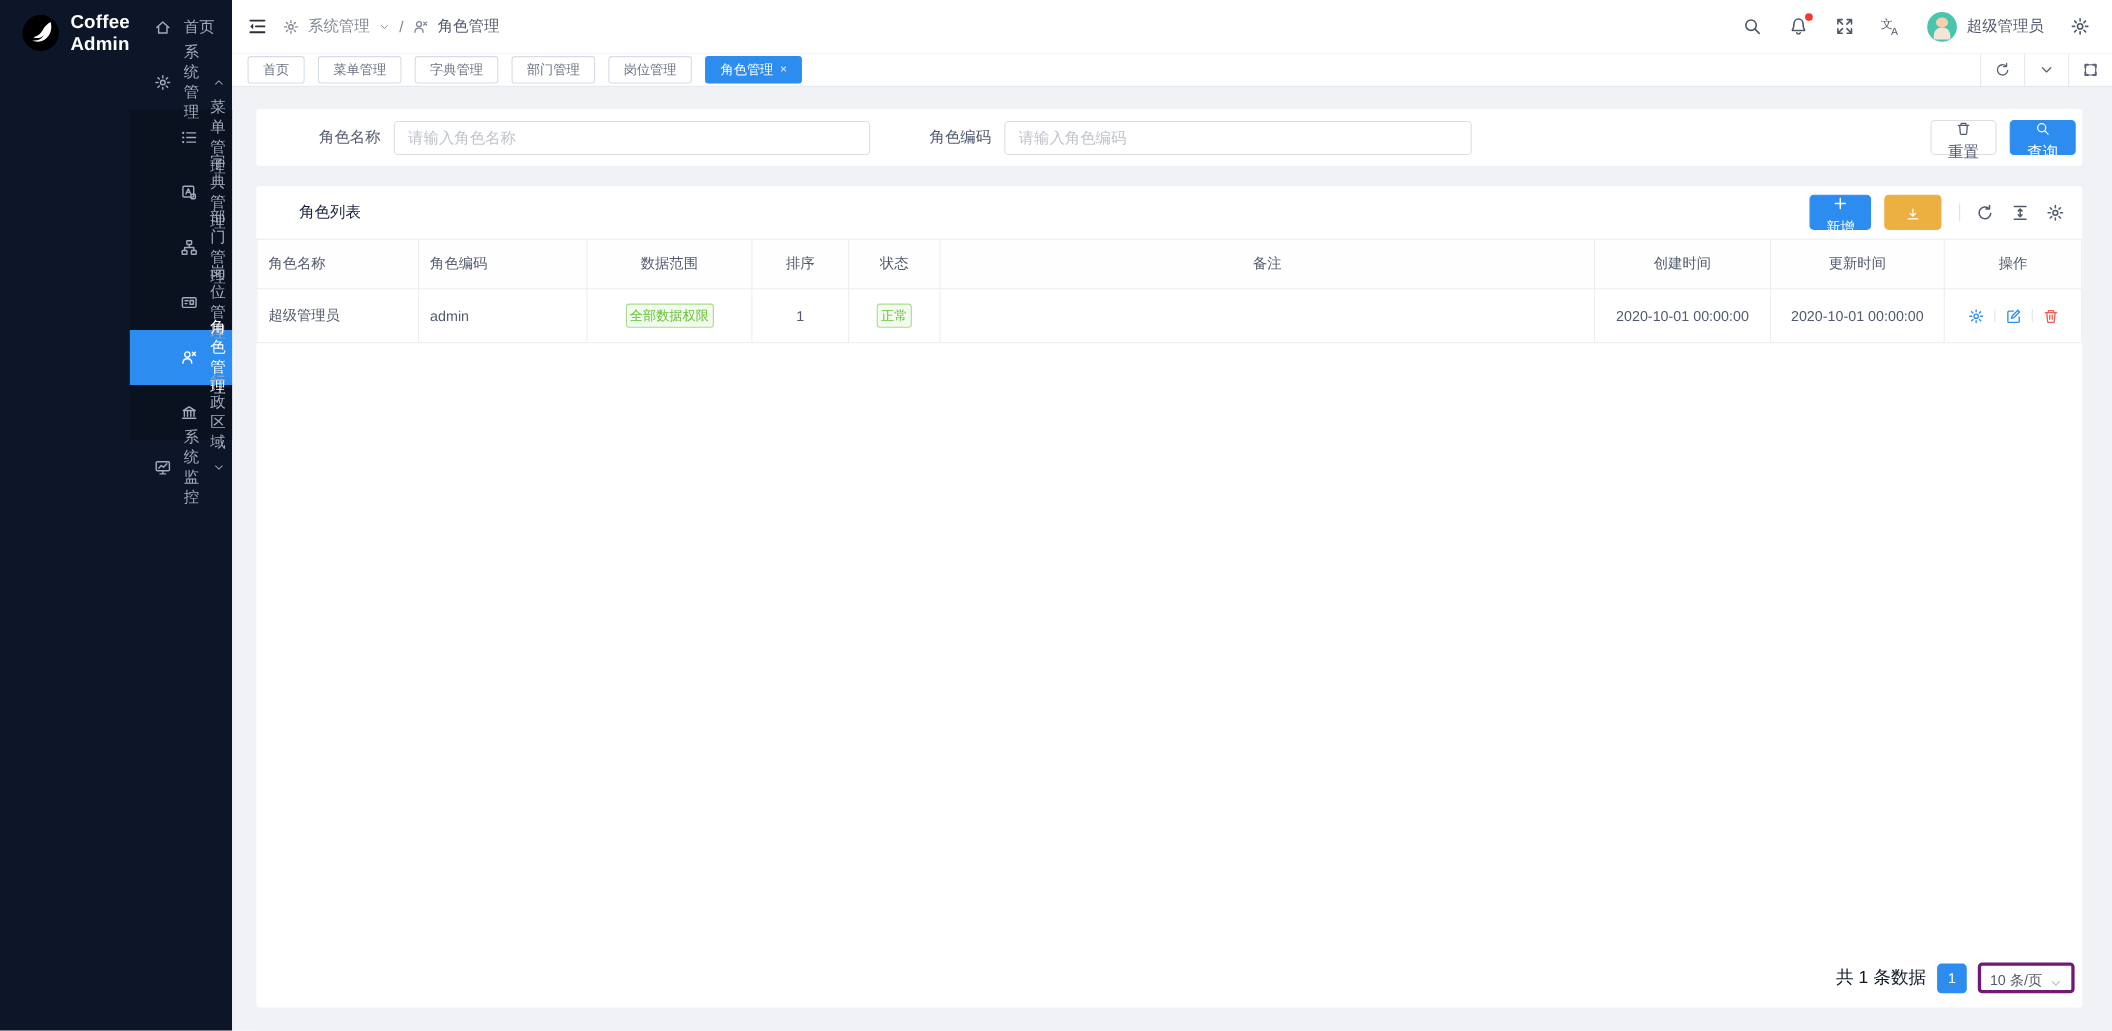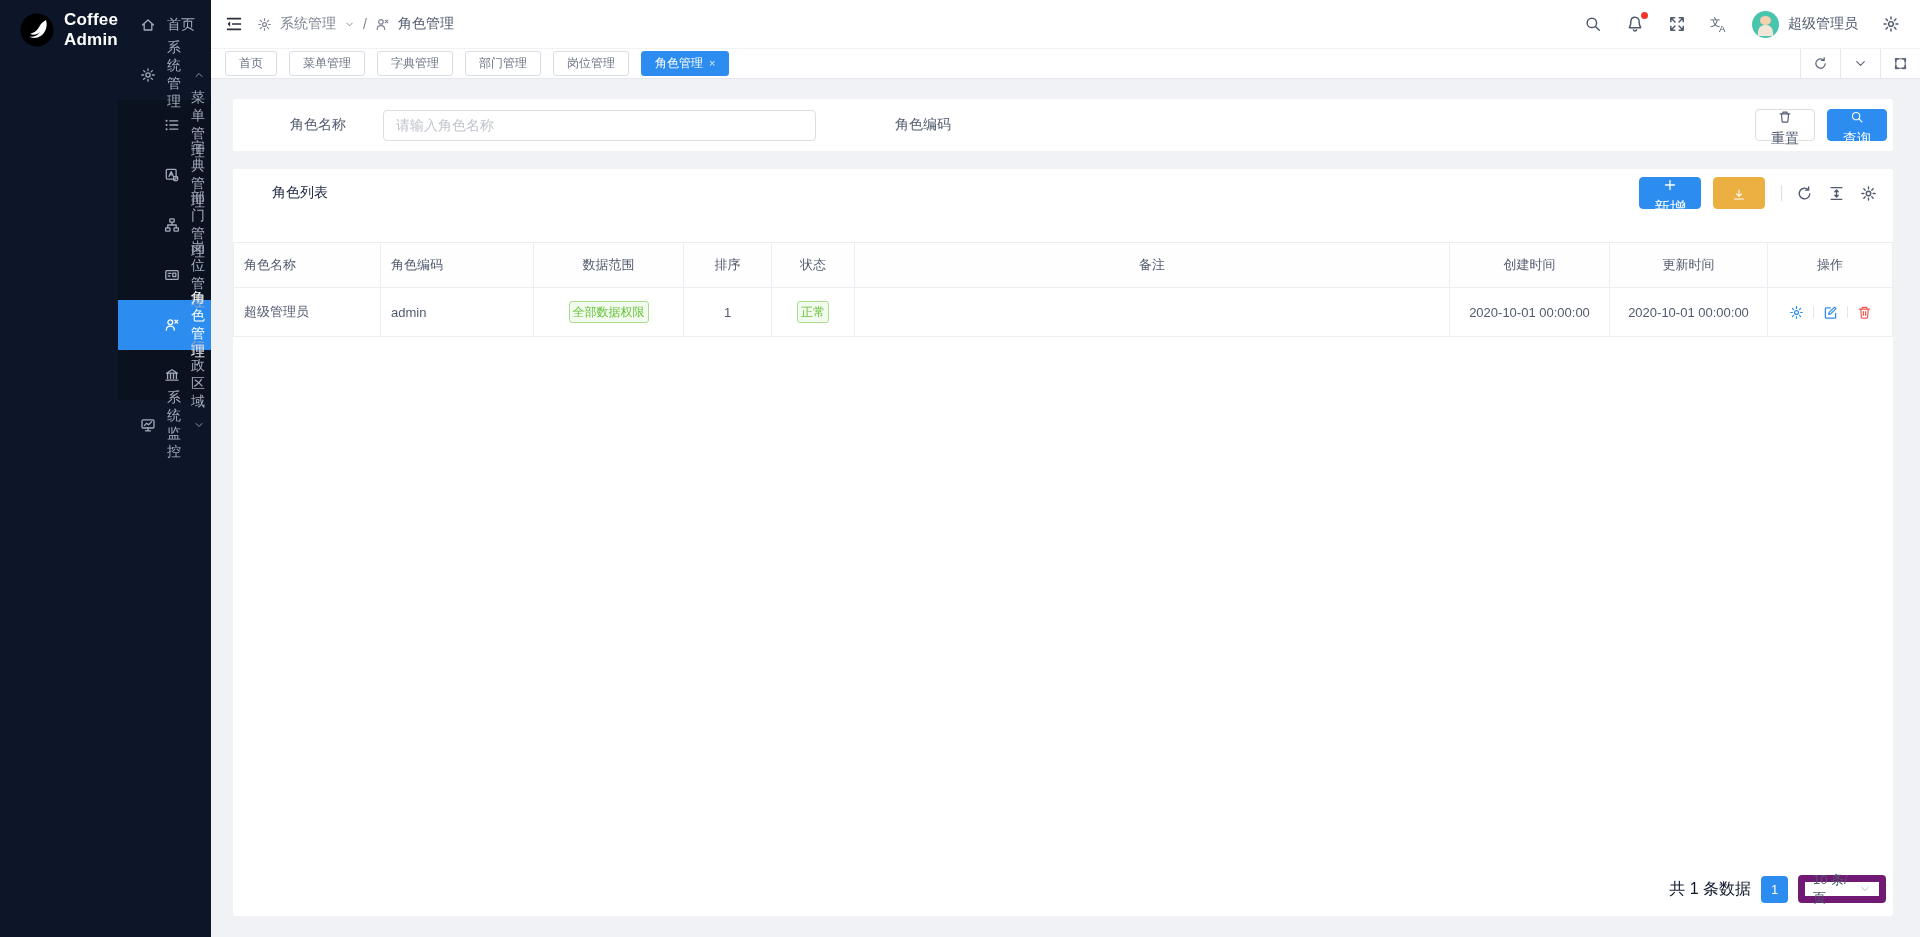--- a/index.html
+++ b/index.html
@@ -52,21 +52,21 @@
   .tab.active { background:#2d8cf0; border-color:#2d8cf0; color:#fff; }
   .tab-close { font-size:11px; line-height:1; opacity:.85; }
   .tab-controls { margin-left:auto; display:flex; height:100%; }
   .tab-ctl { width:40px; height:100%; border-left:1px solid #e6e8ec; display:flex; align-items:center;
              justify-content:center; color:#5d6575; cursor:pointer; }
   .tab-ctl .ic { width:15px; height:15px; }
 
   
   .content { flex:1; background:#f0f2f5; padding:20px 27px 21px 22px; display:flex;
              flex-direction:column; min-height:0; }
-  .card { background:#fff; border-radius:3px;gap:25px; }
+  .card { background:#fff; border-radius:3px; }
 
   
   .filter-card { height:52px; display:flex; align-items:center; padding:0 6px 0 57px;
                  margin-bottom:18px; flex-shrink:0; }
   .f-label { font-size:14px; color:#515a6e; margin-right:12px; white-space:nowrap; }
   .f-input { width:433px; height:31px; border:1px solid #dcdee2; border-radius:4px; padding:0 12px;
              font-size:14px; color:#515a6e; outline:none; font-family:inherit; }
   .f-input::placeholder { color:#c0c4cc; }
   .f-group2 { margin-left:54px; display:flex; align-items:center; }
   .f-group2 .f-input { width:425px; }
@@ -100,22 +100,22 @@
   .op-ic { width:15px; height:15px; cursor:pointer; }
   .op-blue { color:#2d8cf0; }
   .op-red { color:#f25b52; }
   .op-sep { width:1px; height:12px; background:#e4e6ea; }
 
   .pagination { margin-top:auto; display:flex; align-items:center; justify-content:flex-end;
                 gap:10px; padding:0 7px 13px 0; }
   .pg-total { font-size:16px; color:#0f172a; }
   .pg-page { width:27px; height:27px; border-radius:4px; background:#2d8cf0; color:#fff;
              font-size:13px; display:flex; align-items:center; justify-content:center; cursor:pointer; }
-  .pg-size { width:88px; height:28px; border:7px solid #701a75; border-radius:4px; display:flex;
-             align-items:center; justify-content:space-between; padding:0 8px; font-size:13px;
+  .pg-size { width:88px; height:28px; border:3px solid #701a75; border-radius:4px; display:flex;
+             align-items:flex-end; justify-content:space-between; padding:0 8px; font-size:13px;
              color:#515a6e; background:#fff; cursor:pointer; }
   .pg-size .ic { width:12px; height:12px; color:#b6bcc6; }
 </style>
 </head>
 <body>
 
 <div class="app">
 
   <aside class="sidebar">
     <div class="logo">
@@ -346,20 +346,21 @@
       </div>
     </div>
 
     <div class="content">
 
       <div class="card filter-card">
         <span class="f-label">角色名称</span>
         <input class="f-input" placeholder="请输入角色名称" style="">
         <div class="f-group2">
           <span class="f-label">角色编码</span>
+          <input class="f-input" placeholder="请输入角色编码" style="">
         </div>
         <div class="f-actions">
           <button class="btn">
             <span class="ic">
               <svg viewBox="0 0 16 16">
                   <path d="M2.5 4.5H13.5 M5.5 4.5V3 A.5.5 0 0 1 6 2.5 H10 A.5.5 0 0 1 10.5 3 V4.5 M4 4.5 L4.7 13 A1 1 0 0 0 5.7 13.9 H10.3 A1 1 0 0 0 11.3 13 L12 4.5"></path>
                 </svg>
               </span>
             <span>重置</span>
           </button>
@@ -372,21 +373,21 @@
               </span>
             <span>查询</span>
           </button>
         </div>
       </div>
 
       <div class="card table-card">
         <div class="card-head">
           <span class="card-title">角色列表</span>
           <div class="head-actions">
-            <button class="btn btn-primary" style="font-size:16px;padding:0 14px">
+            <button class="btn btn-primary" style="font-size:13px;padding:0 14px">
               <span class="ic">
                 <svg viewBox="0 0 16 16">
                     <path d="M8 2.8V13.2 M2.8 8H13.2" stroke-width="1.5"></path>
                   </svg>
                 </span>
               <span>新增</span>
             </button>
             <button class="btn btn-warning" style="font-size:11px;padding:10px 14px">
               <span class="ic">
                 <svg viewBox="0 0 16 16">

